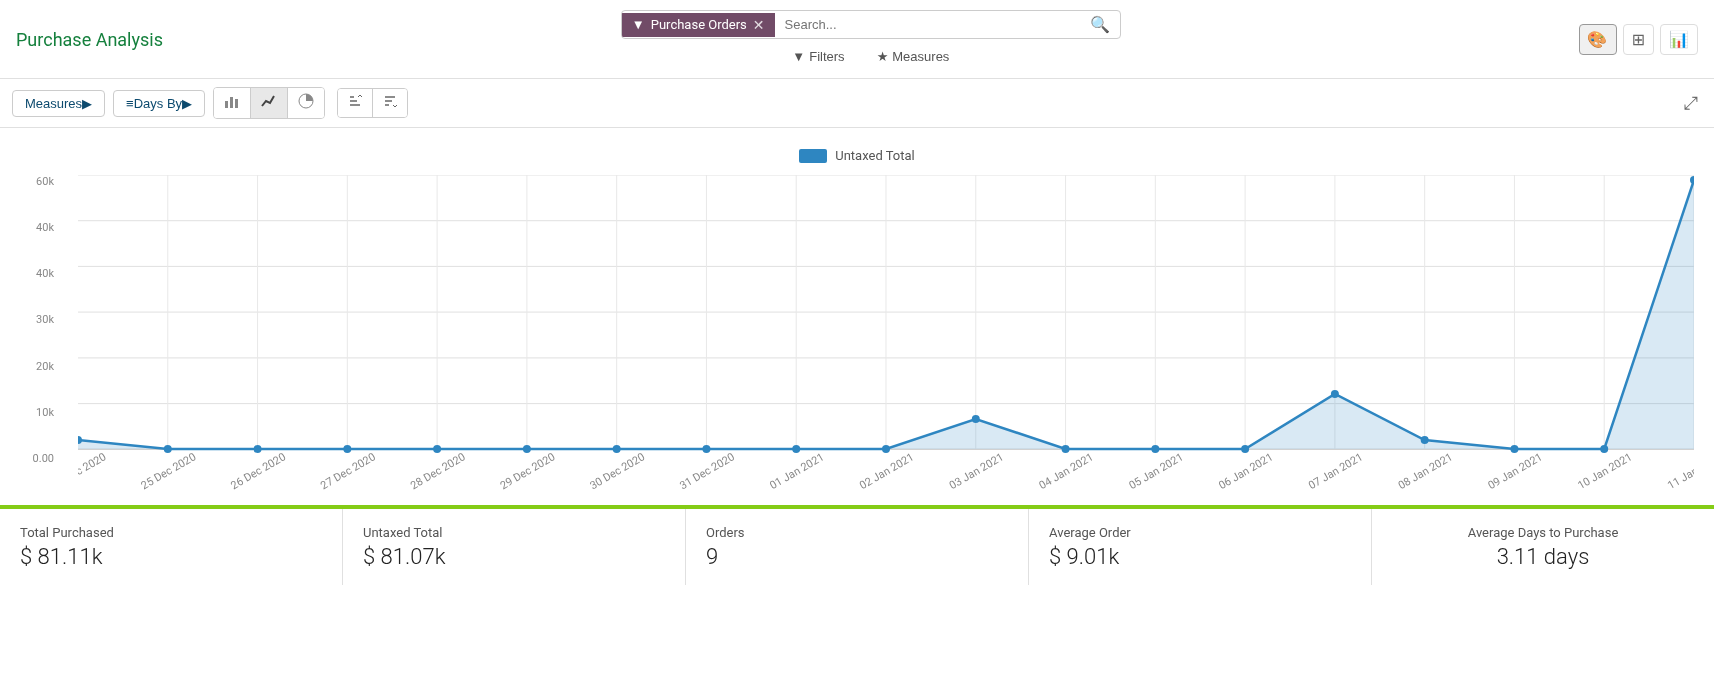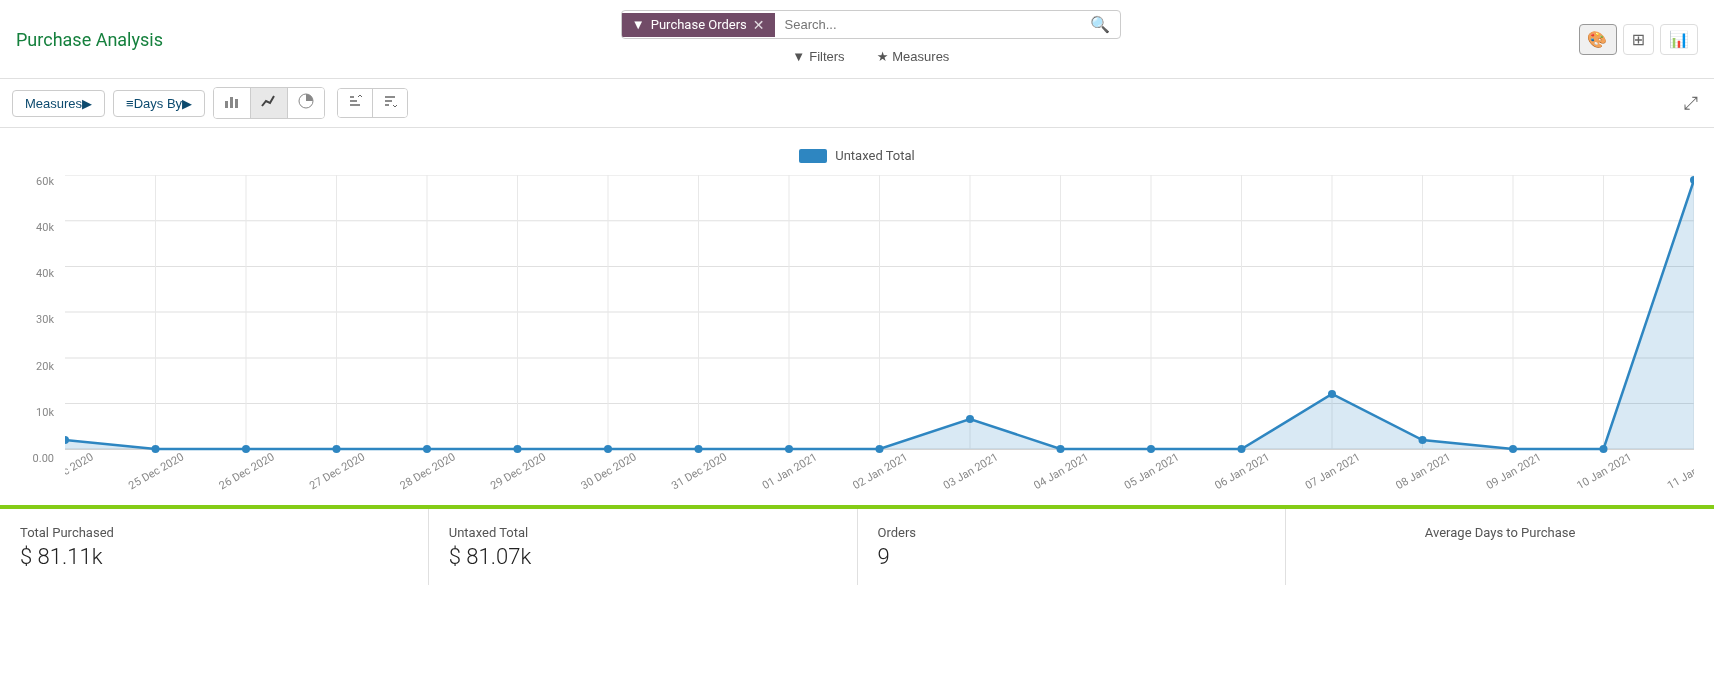--- a/index.html
+++ b/index.html
@@ -32,21 +32,21 @@
     .sort-btn:last-child { border-right: none; }
     .tb-spacer { flex: 1; }
     .expand-btn { background: none; border: none; cursor: pointer; font-size: 18px; color: #666; padding: 4px; }
 
     
     .chart-container { padding: 20px 20px 0 20px; position: relative; }
     .chart-legend { display: flex; align-items: center; justify-content: center; gap: 8px; margin-bottom: 12px; }
     .legend-color { width: 28px; height: 14px; background: #2e86c1; border-radius: 2px; }
     .legend-label { font-size: 13px; color: #555; }
 
-    .chart-wrapper { display: flex; gap: 3px; }
+    .chart-wrapper { display: flex; gap: 16px; }
     .y-axis { display: flex; flex-direction: column; justify-content: space-between; padding: 0 8px 30px 0; text-align: right; min-width: 42px; }
     .y-label { font-size: 11px; color: #888; }
 
     .chart-area { flex: 1; position: relative; overflow: hidden; }
     svg.main-chart { width: 100%; height: 320px; display: block; }
 
     
     .stats-row { display: flex; border-top: 4px solid #84cc16; margin-top: 10px; }
     .stat-item { flex: 1; padding: 16px 20px; border-right: 1px solid #e0e0e0; }
     .stat-item:last-child { border-right: none; text-align: center; }
@@ -250,15 +250,20 @@
   </div>
   <div class="stat-item">
     <div class="stat-label">Untaxed Total</div>
     <div class="stat-value">$ 81.07k</div>
   </div>
   <div class="stat-item">
     <div class="stat-label">Orders</div>
     <div class="stat-value">9</div>
   </div>
   <div class="stat-item">
+    <div class="stat-label">Average Order</div>
+    <div class="stat-value">$ 9.01k</div>
+  </div>
+  <div class="stat-item">
     <div class="stat-label">Average Days to Purchase</div>
+    <div class="stat-value">3.11 days</div>
   </div>
 </div>
 
 </body></html>

